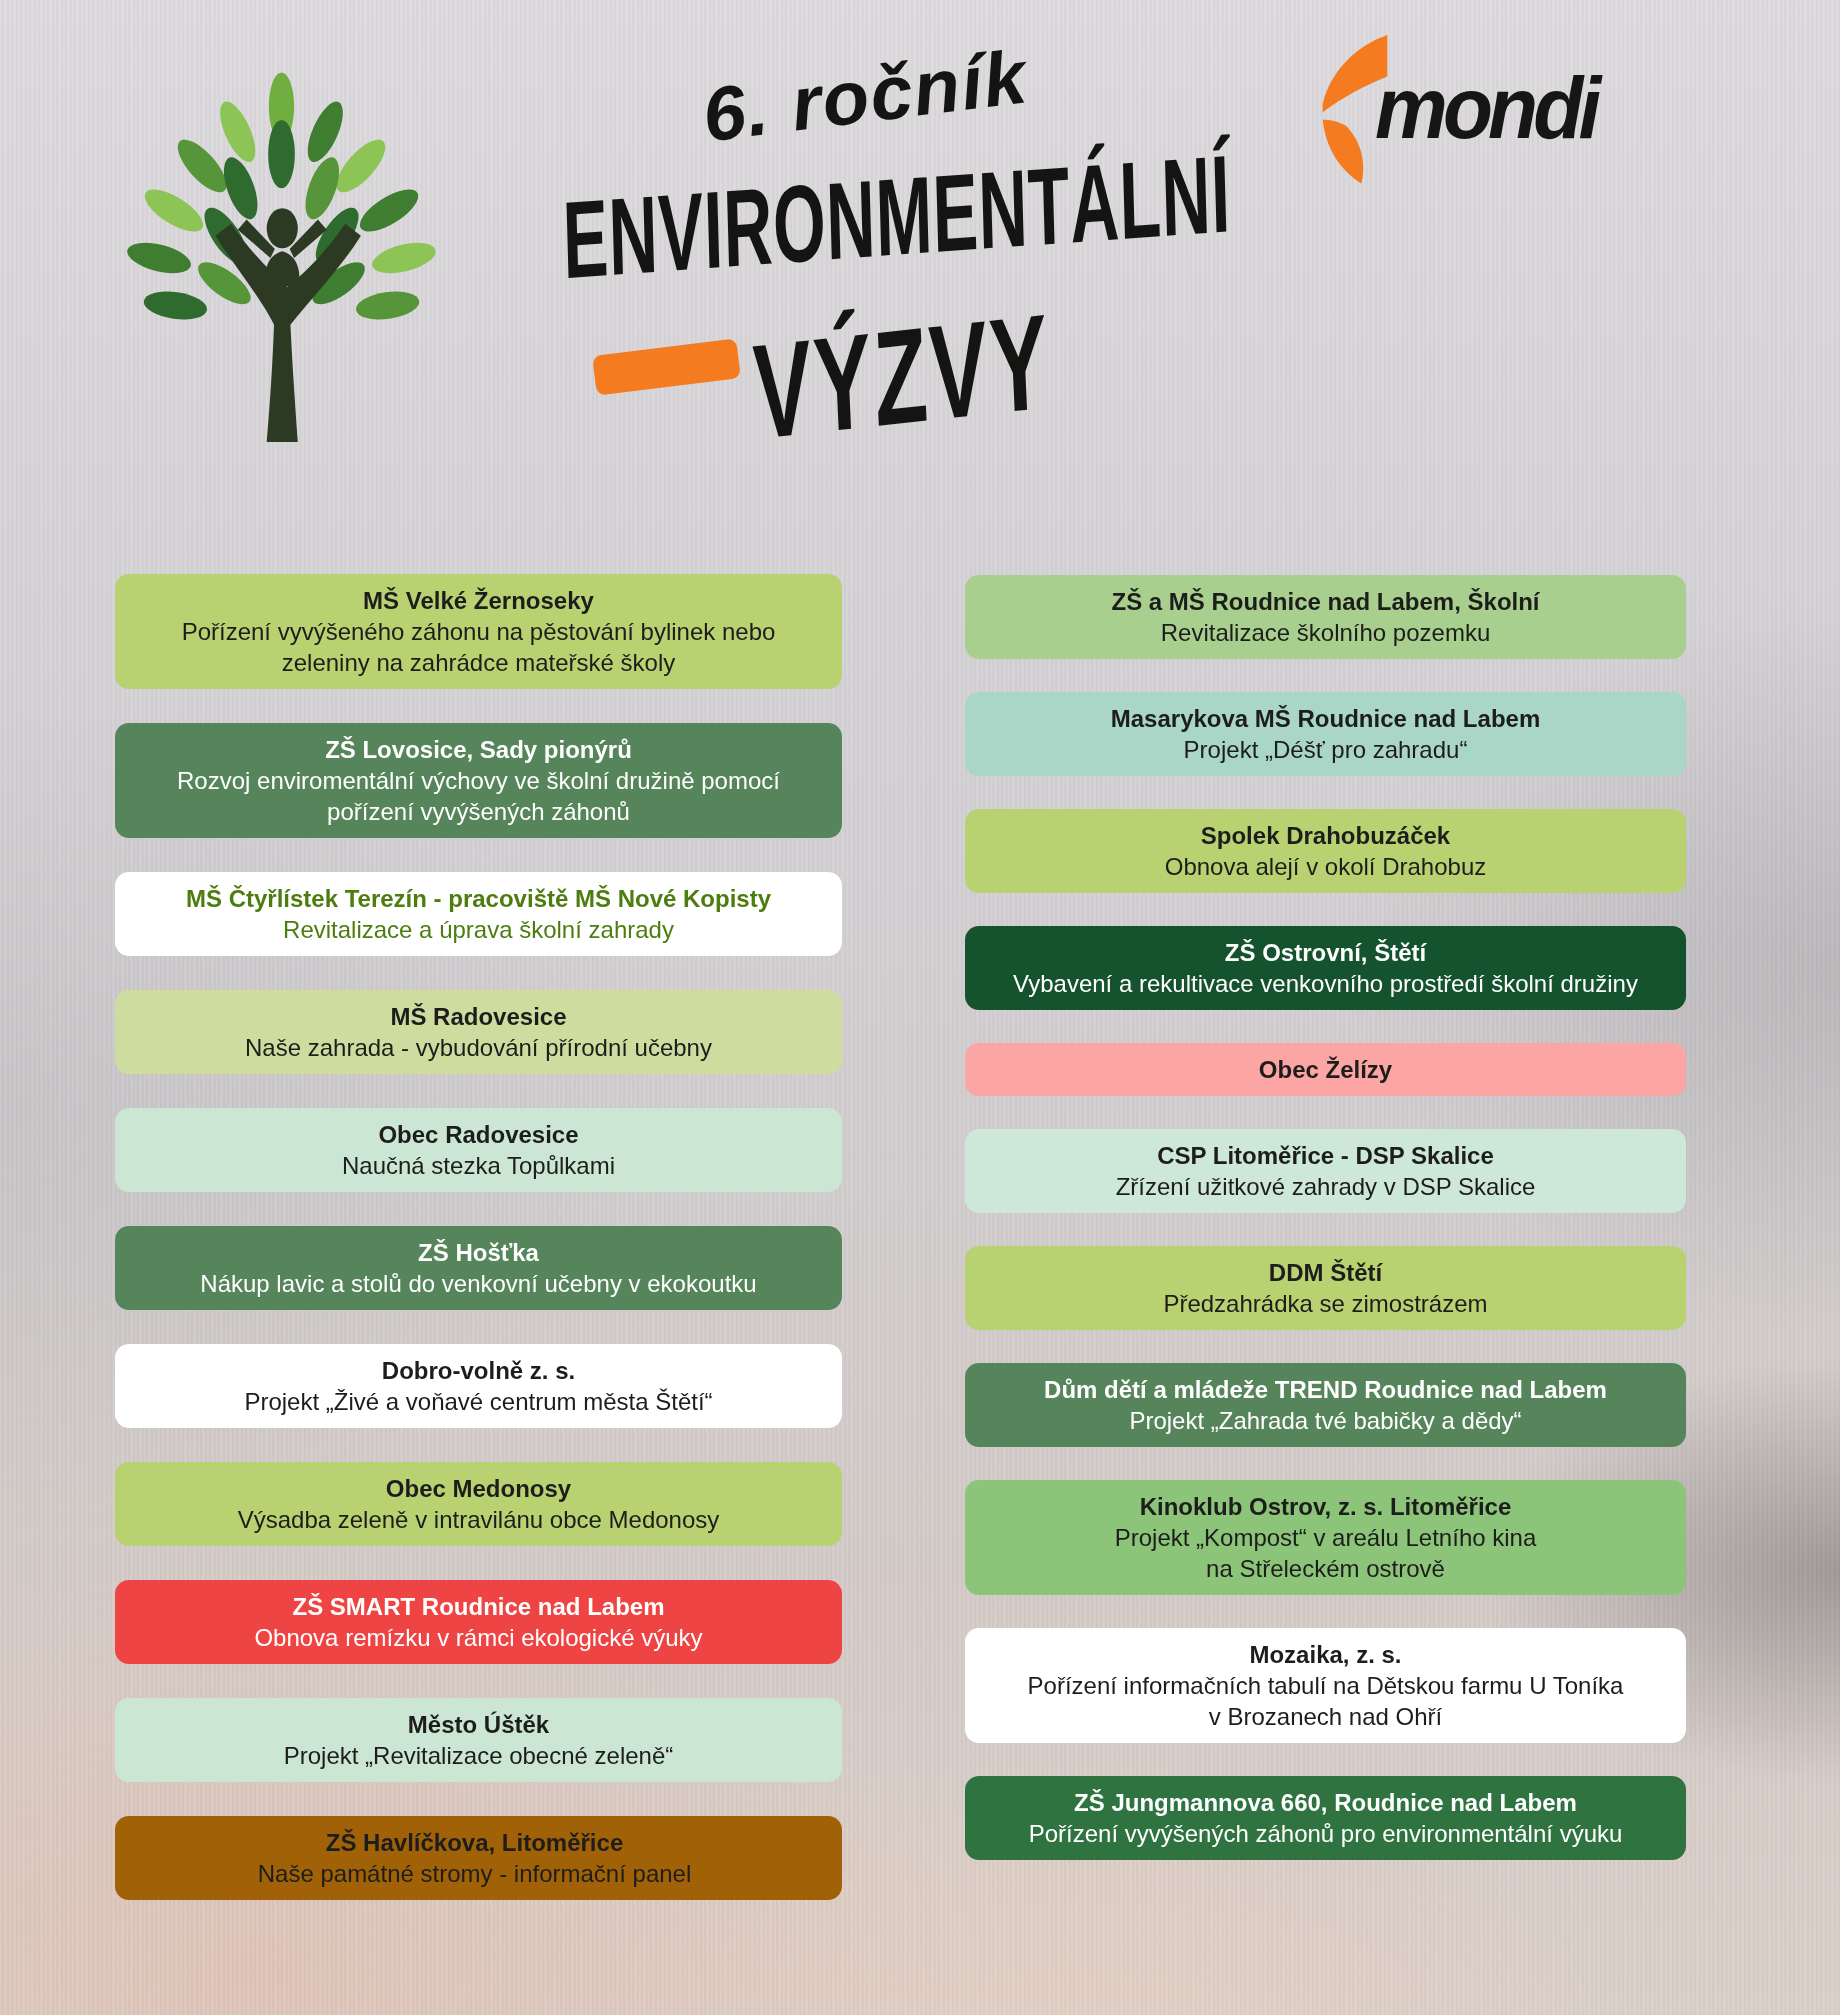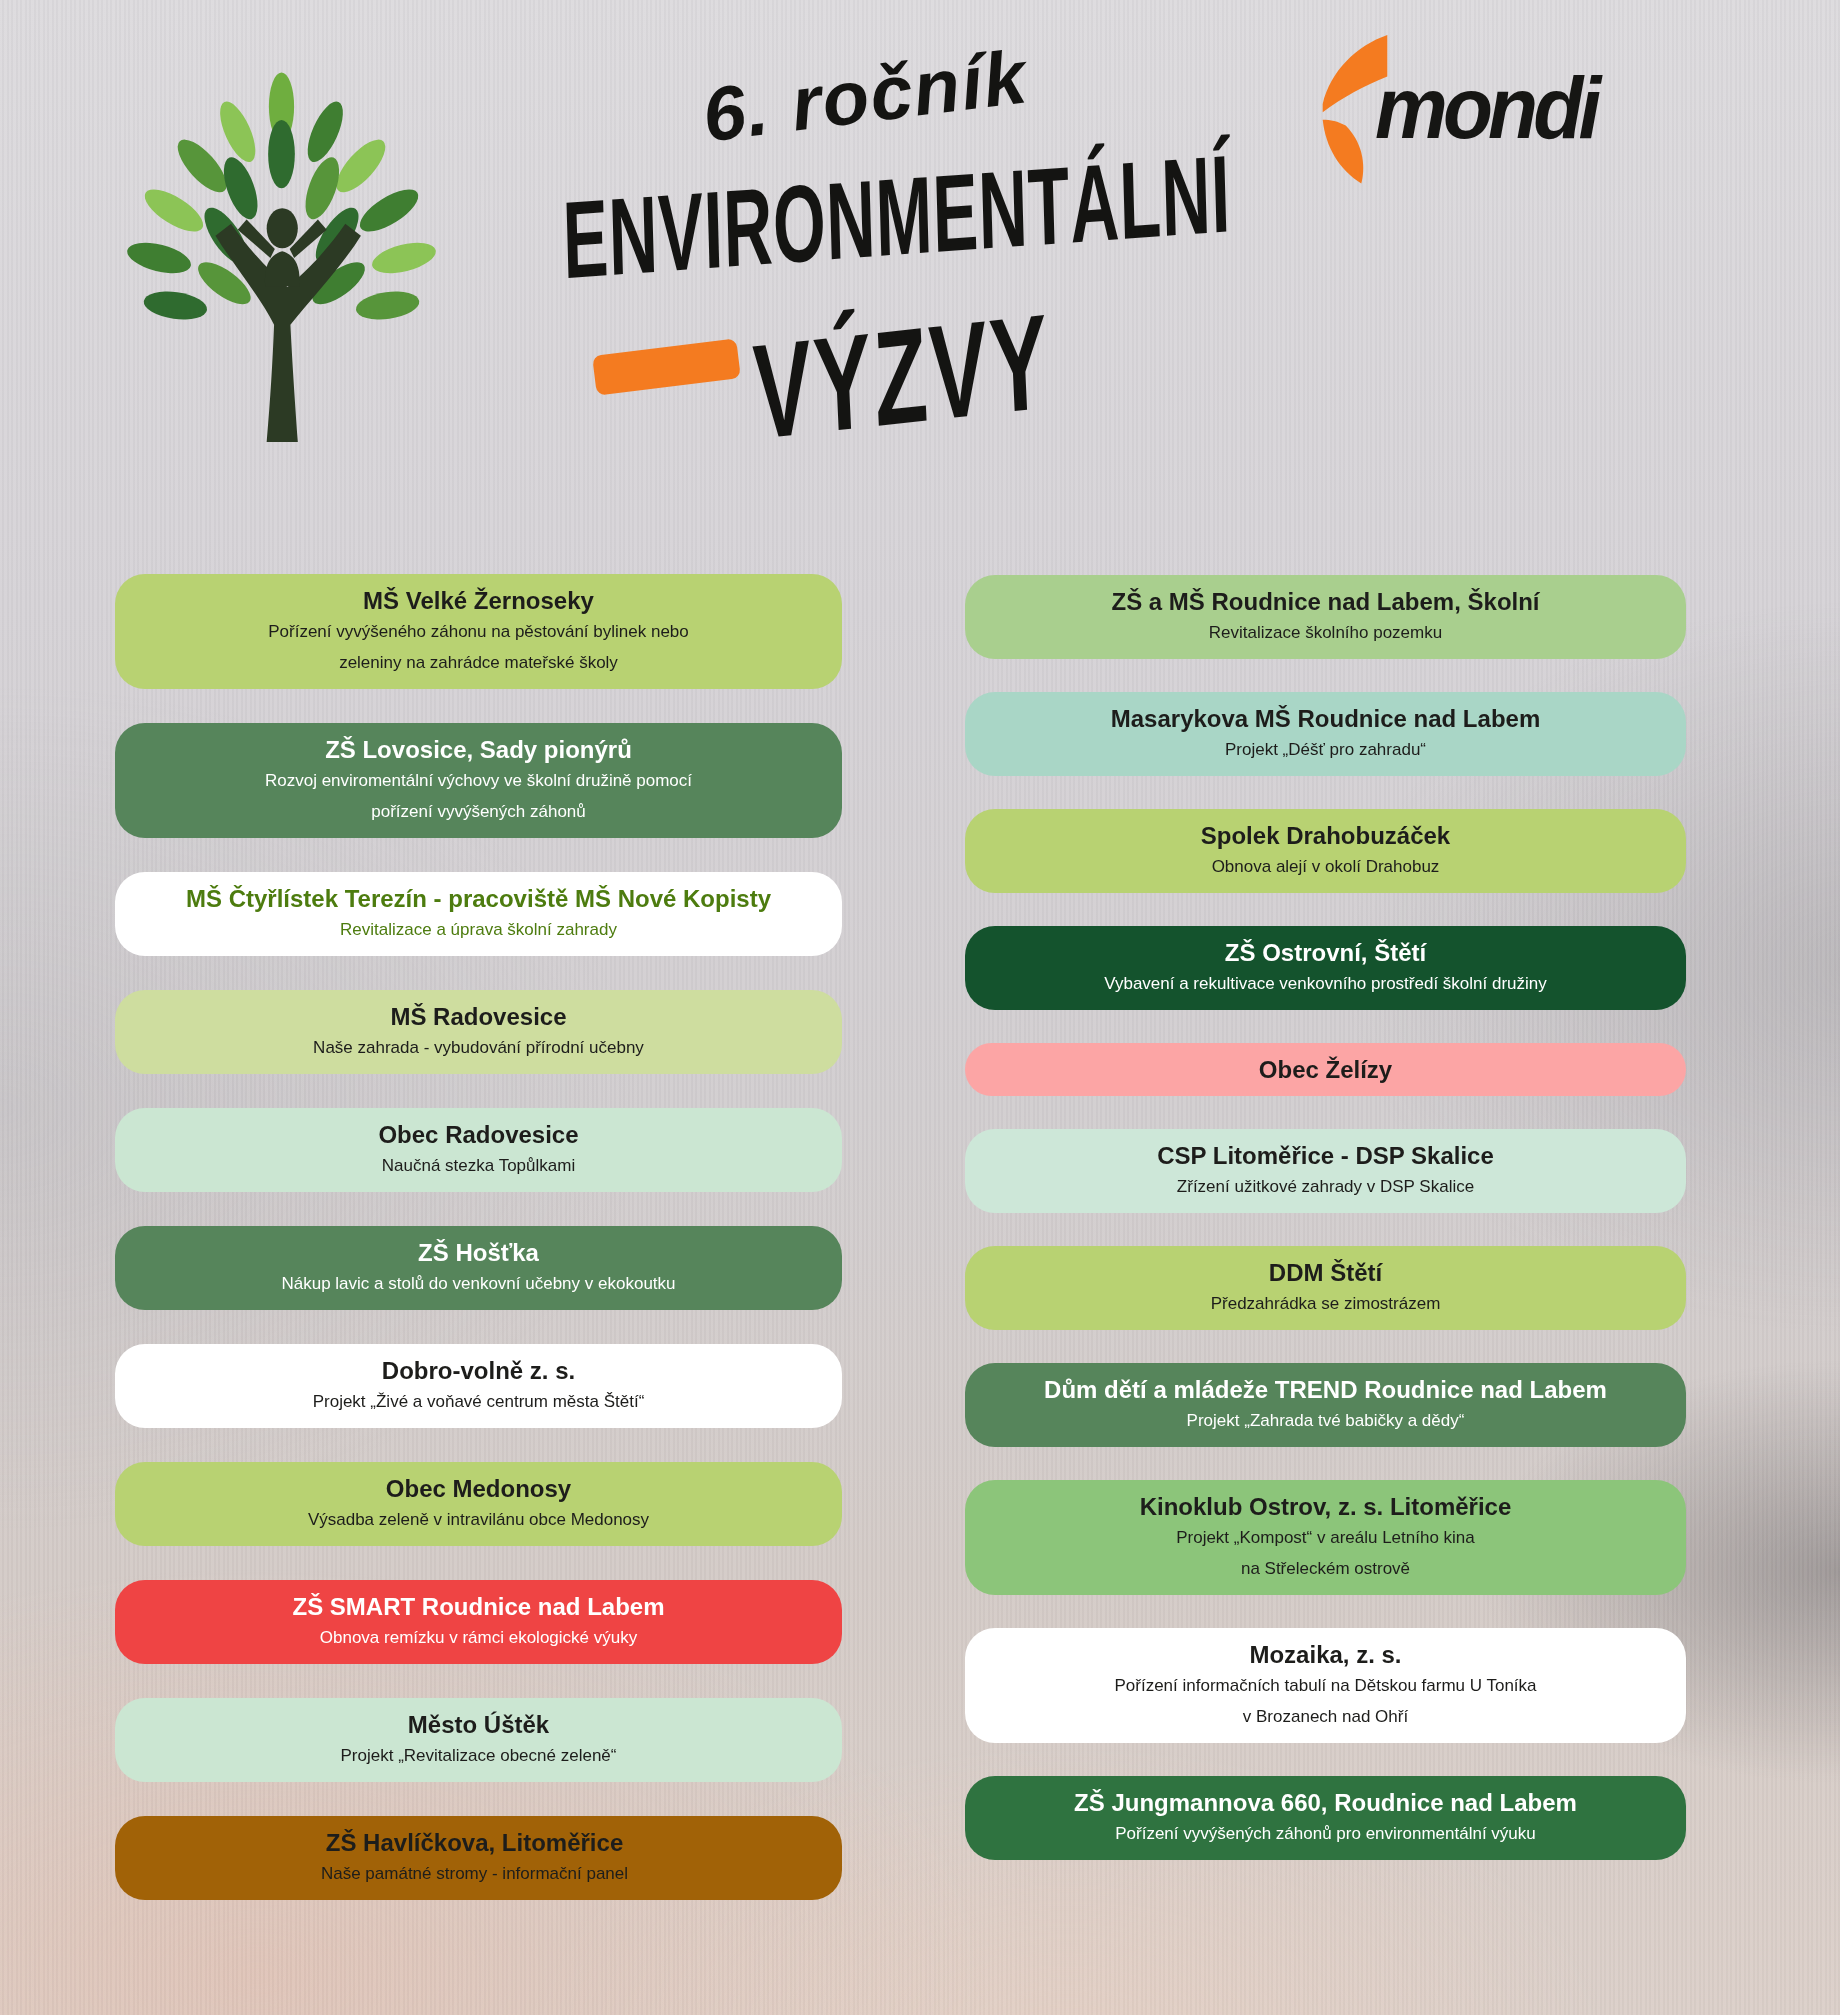--- a/index.html
+++ b/index.html
@@ -44,25 +44,25 @@
   .mondi-word{
     position:absolute;left:61px;top:24px;
     font-size:88px;font-weight:bold;font-style:italic;color:#161614;
     letter-spacing:-5.2px;transform:scaleX(.93);transform-origin:left top;
   }
   
   .col{position:absolute;display:flex;flex-direction:column;}
   .col-left{left:115px;top:574px;width:727px;gap:34px;}
   .col-right{left:965px;top:575px;width:721px;gap:33px;justify-content:flex-end;}
   .card{
-    border-radius:30px;text-align:center;padding:11px 28px;
+    border-radius:14px;text-align:center;padding:11px 28px;
     box-sizing:border-box;color:#1d1d1b;
   }
   .card .org{font-size:24px;font-weight:bold;line-height:31px;}
-  .card .project{font-size:17px;line-height:31px;white-space:pre-line;}
+  .card .project{font-size:24px;line-height:31px;white-space:pre-line;}
 </style>
 </head>
 <body>
 
 <div class="texture"></div>
 
 <svg class="tree" viewBox="0 0 450 500" aria-hidden="true">
   <g>
 
     <ellipse cx="225" cy="48" rx="17" ry="46" fill="#6fae3f"></ellipse>

